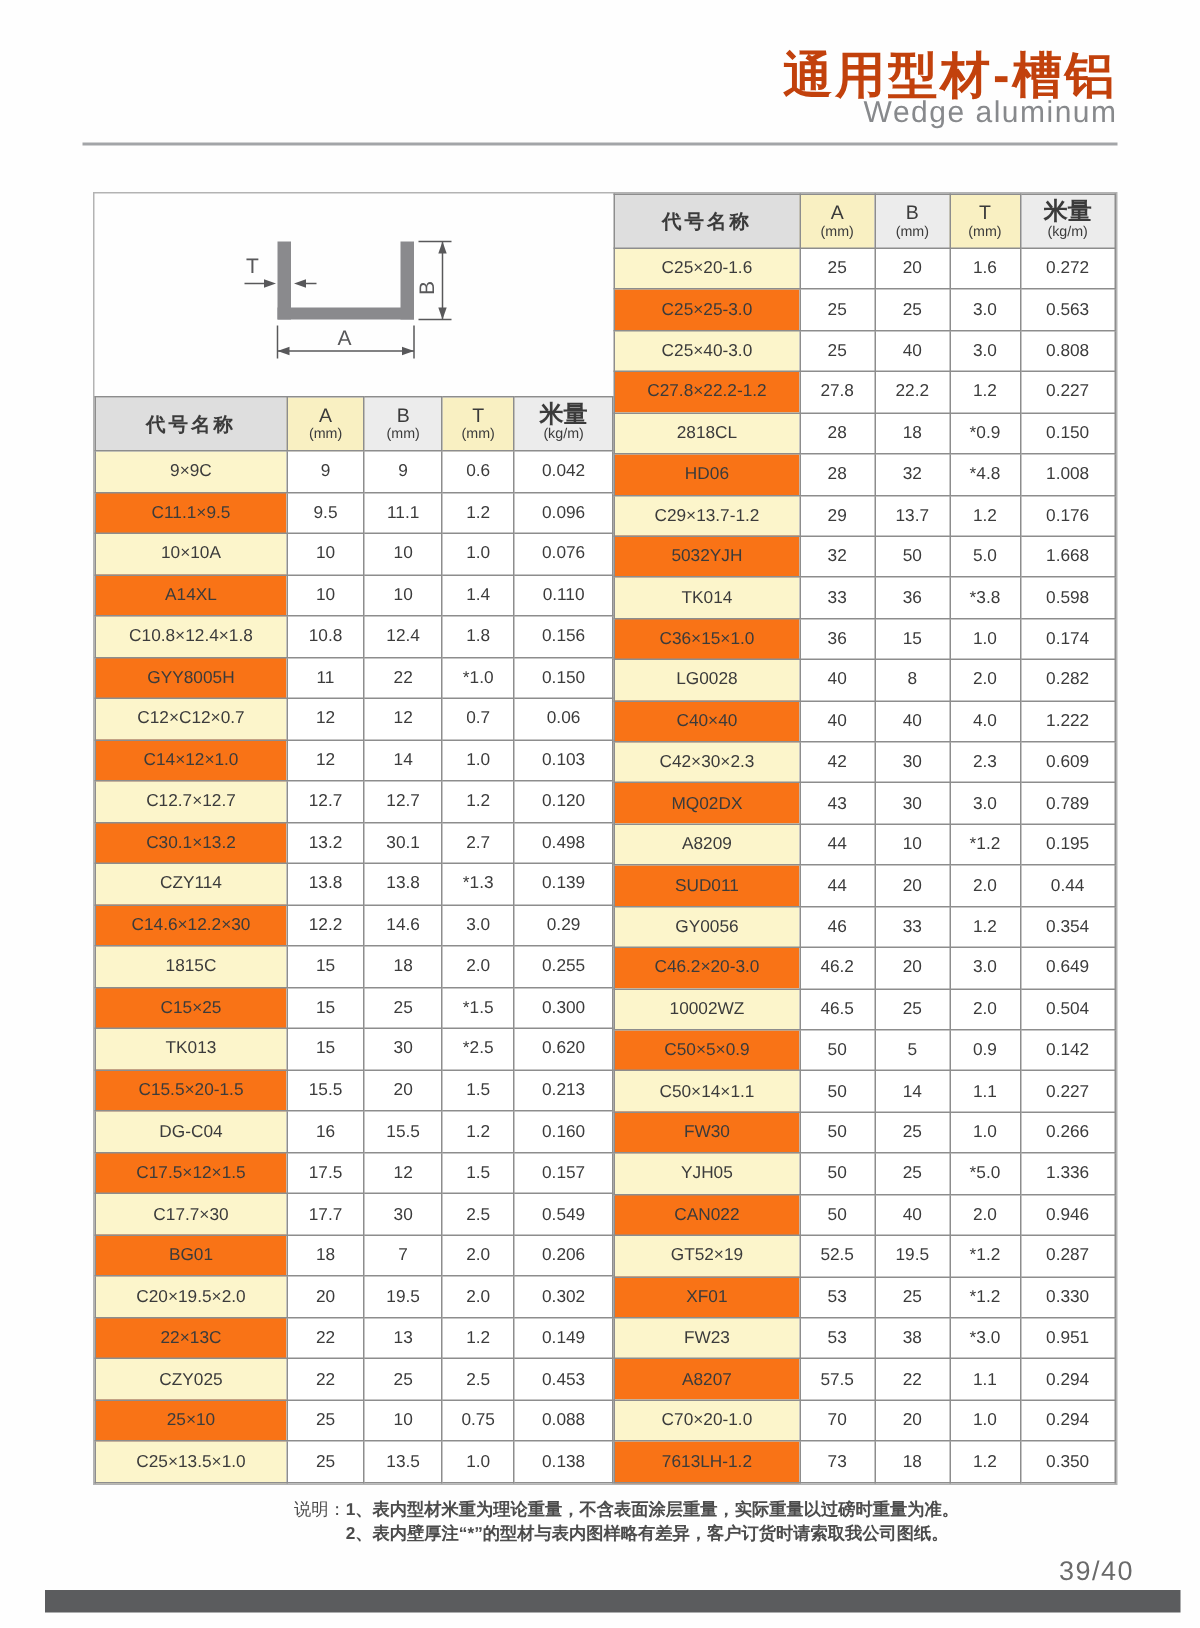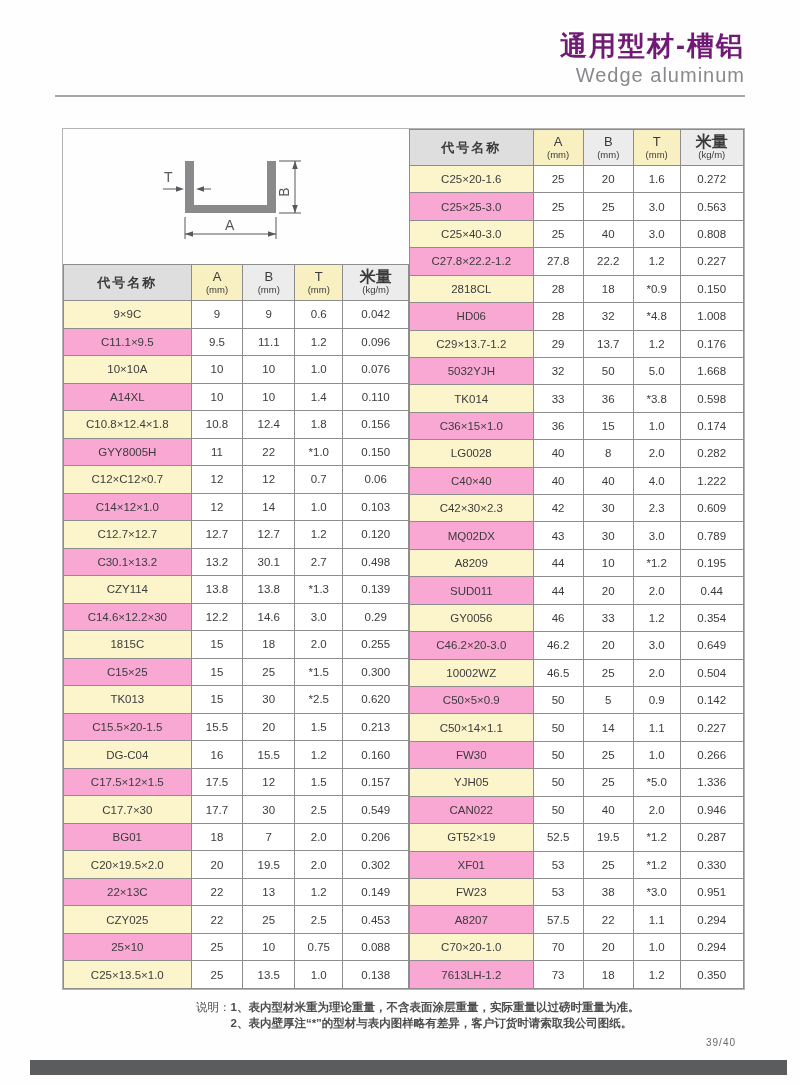--- a/index.html
+++ b/index.html
@@ -1,47 +1,47 @@
 <!DOCTYPE html>
 <html><head>
 <meta charset="utf-8">
 <style>
   html,body { margin:0; padding:0; background:#ffffff; }
   .page {
     position:relative; width:800px; height:1085px; background:#fefefe;
     font-family:"Liberation Sans","DejaVu Sans",sans-serif; overflow:hidden;
   }
   
-  .title-cn { position:absolute; top:28px; right:55px; font-size:27px; font-weight:bold; color:#701a75; letter-spacing:2px; }
+  .title-cn { position:absolute; top:28px; right:55px; font-size:33px; font-weight:bold; color:#c2410c; letter-spacing:2px; }
   .title-en { position:absolute; top:64px; right:55px; font-size:20px; color:#87898c; letter-spacing:1px;margin-left:48px; }
   .rule { position:absolute; top:95px; left:55px; width:690px; height:2px; background:#a3a5a8; }
   
   .box { position:absolute; left:62px; top:128px; width:683px; height:862px; border:1px solid #b3b3b3; box-sizing:border-box; }
   .diagram { position:absolute; left:0; top:0; width:346px; height:135px; }
   .ltwrap { position:absolute; left:0; top:135px; width:346px; height:725px; }
   .rtwrap { position:absolute; left:346px; top:0; width:335px; height:860px; }
   
   table { width:100%; height:100%; border-collapse:collapse; table-layout:fixed;padding-left:37px; }
   th,td { border:1px solid #8d8d8d; text-align:center; vertical-align:middle; padding:0; }
   thead tr { height:36px; }
   td { background:#ffffff; font-size:11.5px; color:#3b3b3b; }
   td.name { font-size:11.5px;margin-top:20px; }
   td.name.y { background:#fcf5cb; }
-  td.name.g { background:#f9a8d4; }
+  td.name.g { background:#f97316; }
   th.h-name { background:#dedede; font-size:13px; font-weight:bold; color:#3b3b3b; letter-spacing:2px; }
   th.h-yellow { background:#f9f0c2; }
   th.h-gray { background:#ececec; }
   .hl { display:block; font-size:13px; line-height:14px; color:#3b3b3b; font-weight:normal; }
   .hl.cnw { font-weight:bold; font-size:16px; }
   .hu { display:block; font-size:9.5px; line-height:11px; color:#3b3b3b; font-weight:normal; }
   .c-name { width:37%; } .c-a { width:15%; } .c-b { width:15%; } .c-t { width:14%; } .c-w { width:19%; }
   
   .notes { position:absolute; left:196px; top:999px; display:flex; font-size:11.5px; color:#4c4c4c; line-height:16px; }
   .notes-lines span { display:block;font-weight:bold; }
-  .page-num { position:absolute; left:706px; top:1037px; font-size:10px; color:#6a6a6a; letter-spacing:1px; }
+  .page-num { position:absolute; left:706px; top:1037px; font-size:18px; color:#6a6a6a; letter-spacing:1px; }
   .footer-bar { position:absolute; left:30px; top:1060px; width:757px; height:15px; background:#5b5c5e; }
 </style>
 </head>
 <body>
 
 <div class="page">
 
   <div class="title-cn">通用型材-槽铝</div>
   <div class="title-en">Wedge aluminum</div>
   <div class="rule"></div>

